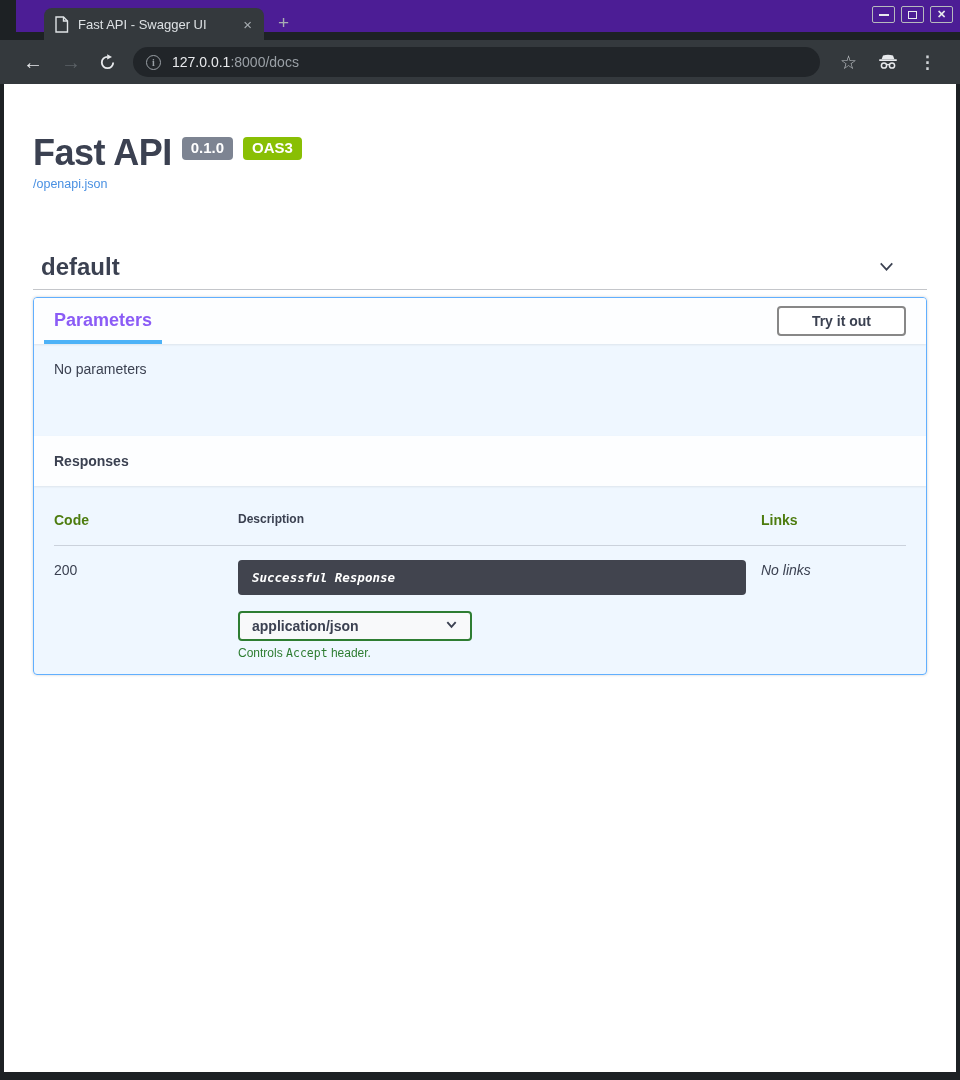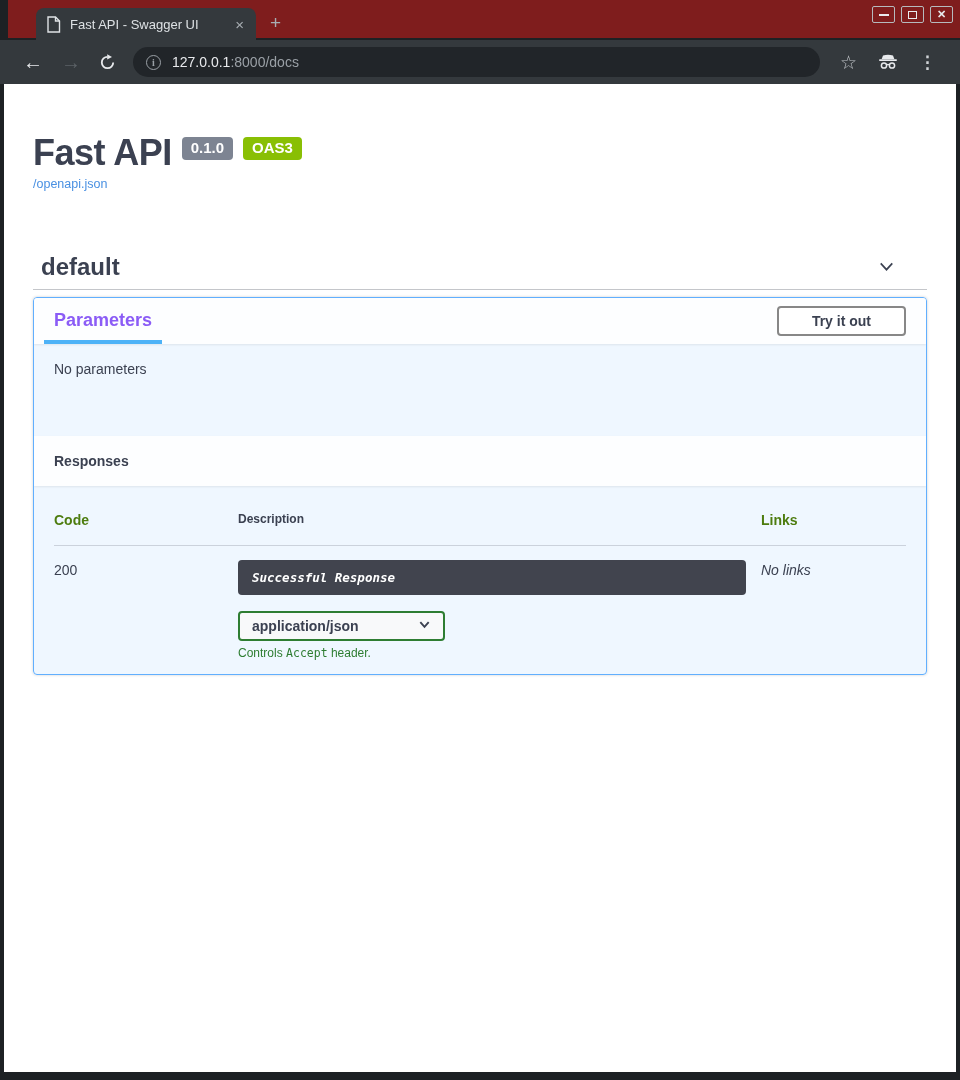--- a/index.html
+++ b/index.html
@@ -1,20 +1,20 @@
 <!DOCTYPE html>
 <html><head>
 <meta charset="utf-8">
 <style>
   * { margin:0; padding:0; box-sizing:border-box; }
   html,body { width:960px; height:1080px; overflow:hidden; }
   body { background:#1d2124; font-family:"Liberation Sans", sans-serif; position:relative; }
 
   
-  .titlebar { position:absolute; top:0; left:8px; right:0; height:38px; background:#7f1d1d; }
+  .titlebar { position:absolute; top:0; left:16px; right:0; height:32px; background:#4c1d95; }
   .tab { position:absolute; left:28px; top:8px; width:220px; height:32px; background:#34393d;
          border-radius:8px 8px 0 0; display:flex; align-items:center; padding:0 10px; cursor:default; }
   .tab-favicon { display:flex; align-items:center; }
   .tab-title { color:#dde1e4; font-size:13px; margin-left:9px; flex:1; white-space:nowrap; overflow:hidden; }
   .tab-close { color:#a7adb2; font-size:15px; padding:0 2px; line-height:1; }
   .newtab { position:absolute; left:262px; top:12px; color:#a7adb2; font-size:19px; font-weight:400; }
   .winbtns { position:absolute; right:7px; top:6px; display:flex; gap:6px; }
   .winbtn { width:23px; height:17px; border:1px solid #b6babd; border-radius:2px;
             display:flex; align-items:center; justify-content:center; background:transparent; }
   .glyph-min { width:10px; border-top:2px solid #e8eaed; display:block; }
@@ -85,21 +85,21 @@
   .resp-row { display:flex; padding-top:14px; }
   .col-code { width:184px; flex:0 0 auto; }
   .col-desc { flex:1 1 auto; }
   .col-links { width:145px; flex:0 0 auto; }
   .resp-head .col-code, .resp-head .col-links { font-size:14px; font-weight:bold; color:#4d7c0f; }
   .resp-head .col-desc { font-size:12px; font-weight:bold; color:#3b4151; }
   .code-cell { font-size:14px; color:#3b4151; padding-top:2px; }
   .links-cell { font-size:14px; font-style:italic; color:#3b4151; padding-top:2px; }
   .resp-box { background:#41444e; color:#fff; border-radius:4px; padding:10px 14px; margin-right:15px;
               font-family:"DejaVu Sans Mono", monospace; font-style:italic; font-weight:bold; font-size:12.5px; }
-  .media-select { margin-top:16px; width:207px; height:30px; background:#f8f9fa;
+  .media-select { margin-top:16px; width:234px; height:30px; background:#f8f9fa;
                   border:2px solid #2e7d32; border-radius:4px; display:flex; align-items:center;
                   justify-content:space-between; padding:0 12px; cursor:pointer; }
   .media-select > span { font-size:14px; font-weight:bold; color:#3b4151; }
   .accept-hint { margin-top:5px; font-size:12px; color:#2e7d32; }
   .accept-hint code { font-family:"DejaVu Sans Mono", monospace; font-size:11.5px; }
 </style>
 </head>
 <body>
 
 <div class="titlebar">

